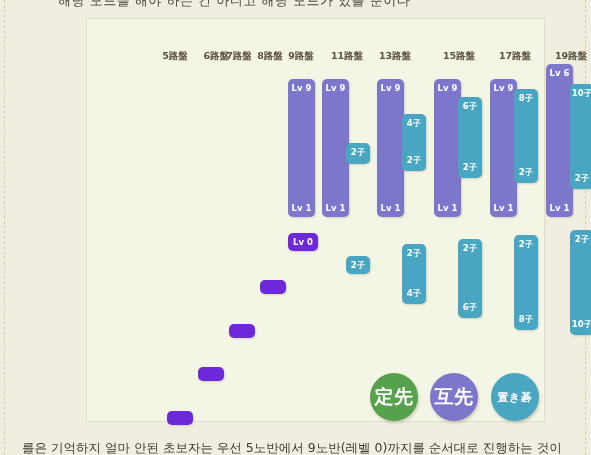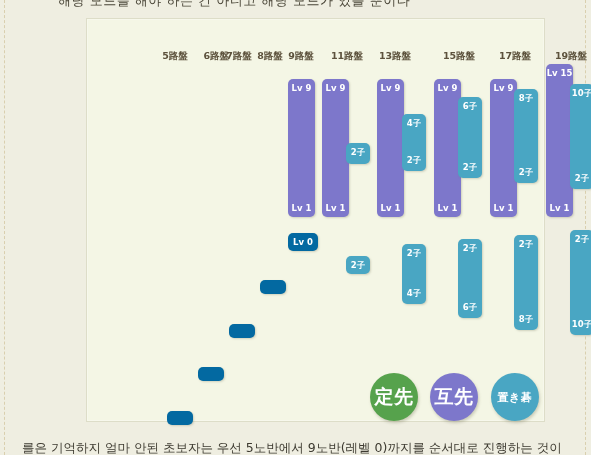--- a/index.html
+++ b/index.html
@@ -49,21 +49,21 @@
     color:#ffffff;
     font-size:8.5px;font-weight:bold;
     overflow:hidden;
   }
   .bar .top-lbl{position:absolute;top:4px;left:0;right:0;text-align:center;}
   .bar .bot-lbl{position:absolute;bottom:4px;left:0;right:0;text-align:center;}
   .bar .mid-lbl{position:absolute;top:50%;left:0;right:0;text-align:center;transform:translateY(-50%);}
 
   .bar.purple{background:#7d77cb;}
   .bar.teal{background:#49a6c3;}
-  .bar.green{background:#0369a1;}
+  .bar.green{background:#6d28d9;}
 
   .legend-circle{
     position:absolute;width:48px;height:48px;border-radius:50%;
     box-shadow:1px 2px 3px rgba(110,110,80,.30);
     display:flex;align-items:center;justify-content:center;
     color:#fff;font-size:19px;font-weight:bold;letter-spacing:.5px;
   }
   .legend-circle.green{background:#56a24c;}
   .legend-circle.purple{background:#7d77cb;}
   .legend-circle.teal{background:#49a6c3;}
@@ -111,21 +111,21 @@
       </div>
       <div class="bar purple" style="left: 347px; top: 60px; width: 27px; height: 138px;">
         <span class="top-lbl">Lv 9</span>
         <span class="bot-lbl">Lv 1</span>
       </div>
       <div class="bar purple" style="left: 403px; top: 60px; width: 27px; height: 138px;">
         <span class="top-lbl">Lv 9</span>
         <span class="bot-lbl">Lv 1</span>
       </div>
       <div class="bar purple" style="left: 459px; top: 45px; width: 27px; height: 153px;">
-        <span class="top-lbl">Lv 15</span>
+        <span class="top-lbl">Lv 6</span>
         <span class="bot-lbl">Lv 1</span>
       </div>
       <div class="bar teal" style="left: 259px; top: 124px; width: 24px; height: 21px;">
         <span class="top-lbl">2子</span>
       </div>
       <div class="bar teal" style="left: 315px; top: 95px; width: 24px; height: 57px;">
         <span class="top-lbl">4子</span>
         <span class="bot-lbl">2子</span>
       </div>
       <div class="bar teal" style="left: 371px; top: 78px; width: 24px; height: 81px;">

